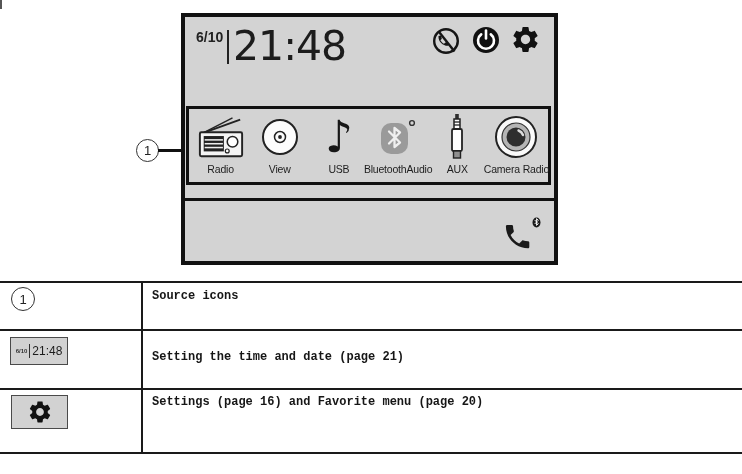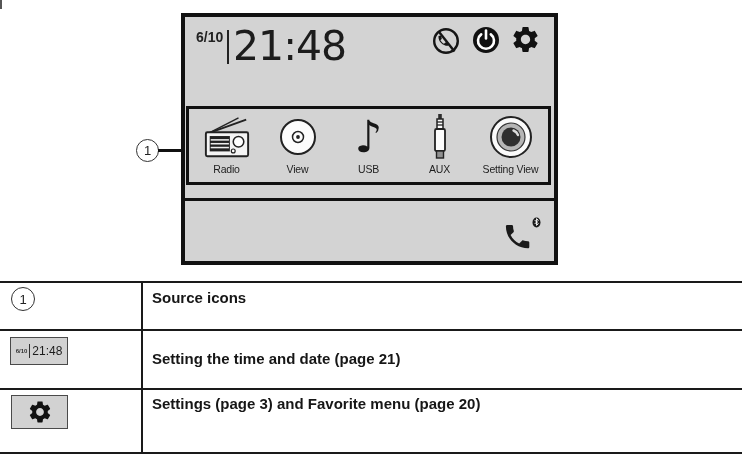--- a/index.html
+++ b/index.html
@@ -37,21 +37,21 @@
     border:1.6px solid #333; border-radius:50%; display:flex; align-items:center; justify-content:center;
     font-size:13px; color:#222; background:#fff;
   }
   .callout-line { position:absolute; left:158px; top:149px; width:26px; height:3px; background:#111; }
   
   .tline { position:absolute; background:#1a1a1a; }
   .hl { left:0; width:742px; height:2px; }
   .hl1 { top:281px; } .hl2 { top:329px; } .hl3 { top:388px; } .hl4 { top:452px; }
   .vl { left:141px; top:281px; width:2px; height:173px; }
   .vstub { left:141px; top:272px; width:2px; height:9px; background:#555; }
-  .trow-desc { position:absolute; left:152px; font-size:15px; font-weight:bold; color:#161616; }
+  .trow-desc { position:absolute; left:152px; font-size:12px; font-weight:bold; color:#161616;font-family:Liberation Mono, monospace; }
   .desc1 { top:289px; } .desc2 { top:350px; } .desc3 { top:395px; }
   .tbl-callout {
     position:absolute; left:11px; top:287px; width:24px; height:24px;
     border:1.6px solid #333; border-radius:50%; display:flex; align-items:center; justify-content:center;
     font-size:13px; color:#222;
   }
   .clock-thumb {
     position:absolute; left:10px; top:337px; width:58px; height:28px;
     background:#d2d2d2; border:1px solid #4a4a4a;
     display:flex; align-items:center; justify-content:center; gap:2px;
@@ -125,41 +125,51 @@
         <span class="source-label">View</span>
       </div>
       <div class="source-cell">
         <span class="source-art">
           <span class="note-glyph">♪</span>
         </span>
         <span class="source-label">USB</span>
       </div>
       <div class="source-cell">
         <span class="source-art">
+          <svg width="36" height="42" viewBox="0 0 36 42">
+            <rect x="1" y="7" width="27" height="31" rx="10" fill="#9a9a9a"></rect>
+            <path d="M9,15.5 L20,26.5 L14.5,31 V12 L20,16.5 L9,27.5" fill="none" stroke="#efefef" stroke-width="2.3" stroke-linejoin="round" stroke-linecap="round"></path>
+            <circle cx="32" cy="7" r="2.4" fill="none" stroke="#333" stroke-width="1.4"></circle>
+          </svg>
+        </span>
+        <span class="source-label">BluetoothAudio</span>
+      </div>
+      <div class="source-cell">
+        <span class="source-art">
           <svg width="18" height="48" viewBox="0 0 18 48">
             <rect x="7.2" y="1" width="3.6" height="5" fill="#2d2d2d"></rect>
             <rect x="6" y="6" width="6" height="10" fill="#fdfdfd" stroke="#222" stroke-width="1.5"></rect>
             <line x1="6" y1="9" x2="12" y2="9" stroke="#222" stroke-width="1.3"></line>
             <line x1="6" y1="12" x2="12" y2="12" stroke="#222" stroke-width="1.3"></line>
             <rect x="4" y="16" width="10" height="22" rx="1.5" fill="#fdfdfd" stroke="#222" stroke-width="1.8"></rect>
             <rect x="5.5" y="38" width="7" height="7" fill="#8f8f8f" stroke="#222" stroke-width="1.4"></rect>
           </svg>
         </span>
         <span class="source-label">AUX</span>
       </div>
       <div class="source-cell">
         <span class="source-art">
           <svg width="44" height="44" viewBox="0 0 44 44">
             <circle cx="22" cy="22" r="20" fill="#fafafa" stroke="#222" stroke-width="2"></circle>
             <circle cx="22" cy="22" r="14" fill="#b5b5b5" stroke="#333" stroke-width="1.2"></circle>
             <circle cx="22" cy="22" r="9.5" fill="#2e2e2e"></circle>
             <path d="M24.5,15.5 a7.5,7.5 0 0 1 4.5,4.5" fill="none" stroke="#dcdcdc" stroke-width="2.4" stroke-linecap="round"></path>
           </svg>
         </span>
-        <span class="source-label">Setting View</span>
+        <span class="source-label">Camera Radio</span>
       </div>
     </div>
 
     <div class="mid-divider"></div>
 
     <span class="phone-wrap">
       <svg width="44" height="40" viewBox="0 0 44 40">
         <g transform="translate(2,8) scale(1.3)">
           <path fill="#1a1a1a" d="M6.62,10.79c1.44,2.83,3.76,5.14,6.59,6.59l2.2-2.2c0.27-0.27,0.67-0.36,1.02-0.24c1.12,0.37,2.33,0.57,3.57,0.57 c0.55,0,1,0.45,1,1V20c0,0.55-0.45,1-1,1c-9.39,0-17-7.61-17-17c0-0.55,0.45-1,1-1h3.5c0.55,0,1,0.45,1,1c0,1.25,0.2,2.45,0.57,3.57 c0.11,0.35,0.03,0.74-0.24,1.02L6.62,10.79z"></path>
         </g>
@@ -188,13 +198,13 @@
   <span class="b"></span>
   <span class="t">21:48</span>
 </div>
 <div class="trow-desc desc2">Setting the time and date (page 21)</div>
 
 <div class="gear-thumb">
   <svg width="26" height="26" viewBox="0 0 24 24">
     <path fill="#111" d="M19.14,12.94c0.04-0.3,0.06-0.61,0.06-0.94c0-0.32-0.02-0.64-0.07-0.94l2.03-1.58c0.18-0.14,0.23-0.41,0.12-0.61l-1.92-3.32 c-0.12-0.22-0.37-0.29-0.59-0.22l-2.39,0.96c-0.5-0.38-1.03-0.7-1.62-0.94L14.4,2.81c-0.04-0.24-0.24-0.41-0.48-0.41h-3.84 c-0.24,0-0.43,0.17-0.47,0.41L9.25,5.35C8.66,5.59,8.12,5.92,7.63,6.29L5.24,5.33c-0.22-0.08-0.47,0-0.59,0.22L2.74,8.87 C2.62,9.08,2.66,9.34,2.86,9.48l2.03,1.58C4.84,11.36,4.8,11.69,4.8,12s0.02,0.64,0.07,0.94l-2.03,1.58 c-0.18,0.14-0.23,0.41-0.12,0.61l1.92,3.32c0.12,0.22,0.37,0.29,0.59,0.22l2.39-0.96c0.5,0.38,1.03,0.7,1.62,0.94l0.36,2.54 c0.05,0.24,0.24,0.41,0.48,0.41h3.84c0.24,0,0.44-0.17,0.47-0.41l0.36-2.54c0.59-0.24,1.13-0.56,1.62-0.94l2.39,0.96 c0.22,0.08,0.47,0,0.59-0.22l1.92-3.32c0.12-0.22,0.07-0.47-0.12-0.61L19.14,12.94z M12,15.6c-1.98,0-3.6-1.62-3.6-3.6 s1.62-3.6,3.6-3.6s3.6,1.62,3.6,3.6S13.98,15.6,12,15.6z"></path>
   </svg>
 </div>
-<div class="trow-desc desc3">Settings (page 3) and Favorite menu (page 20)</div>
+<div class="trow-desc desc3">Settings (page 16) and Favorite menu (page 20)</div>
 
 </body></html>

